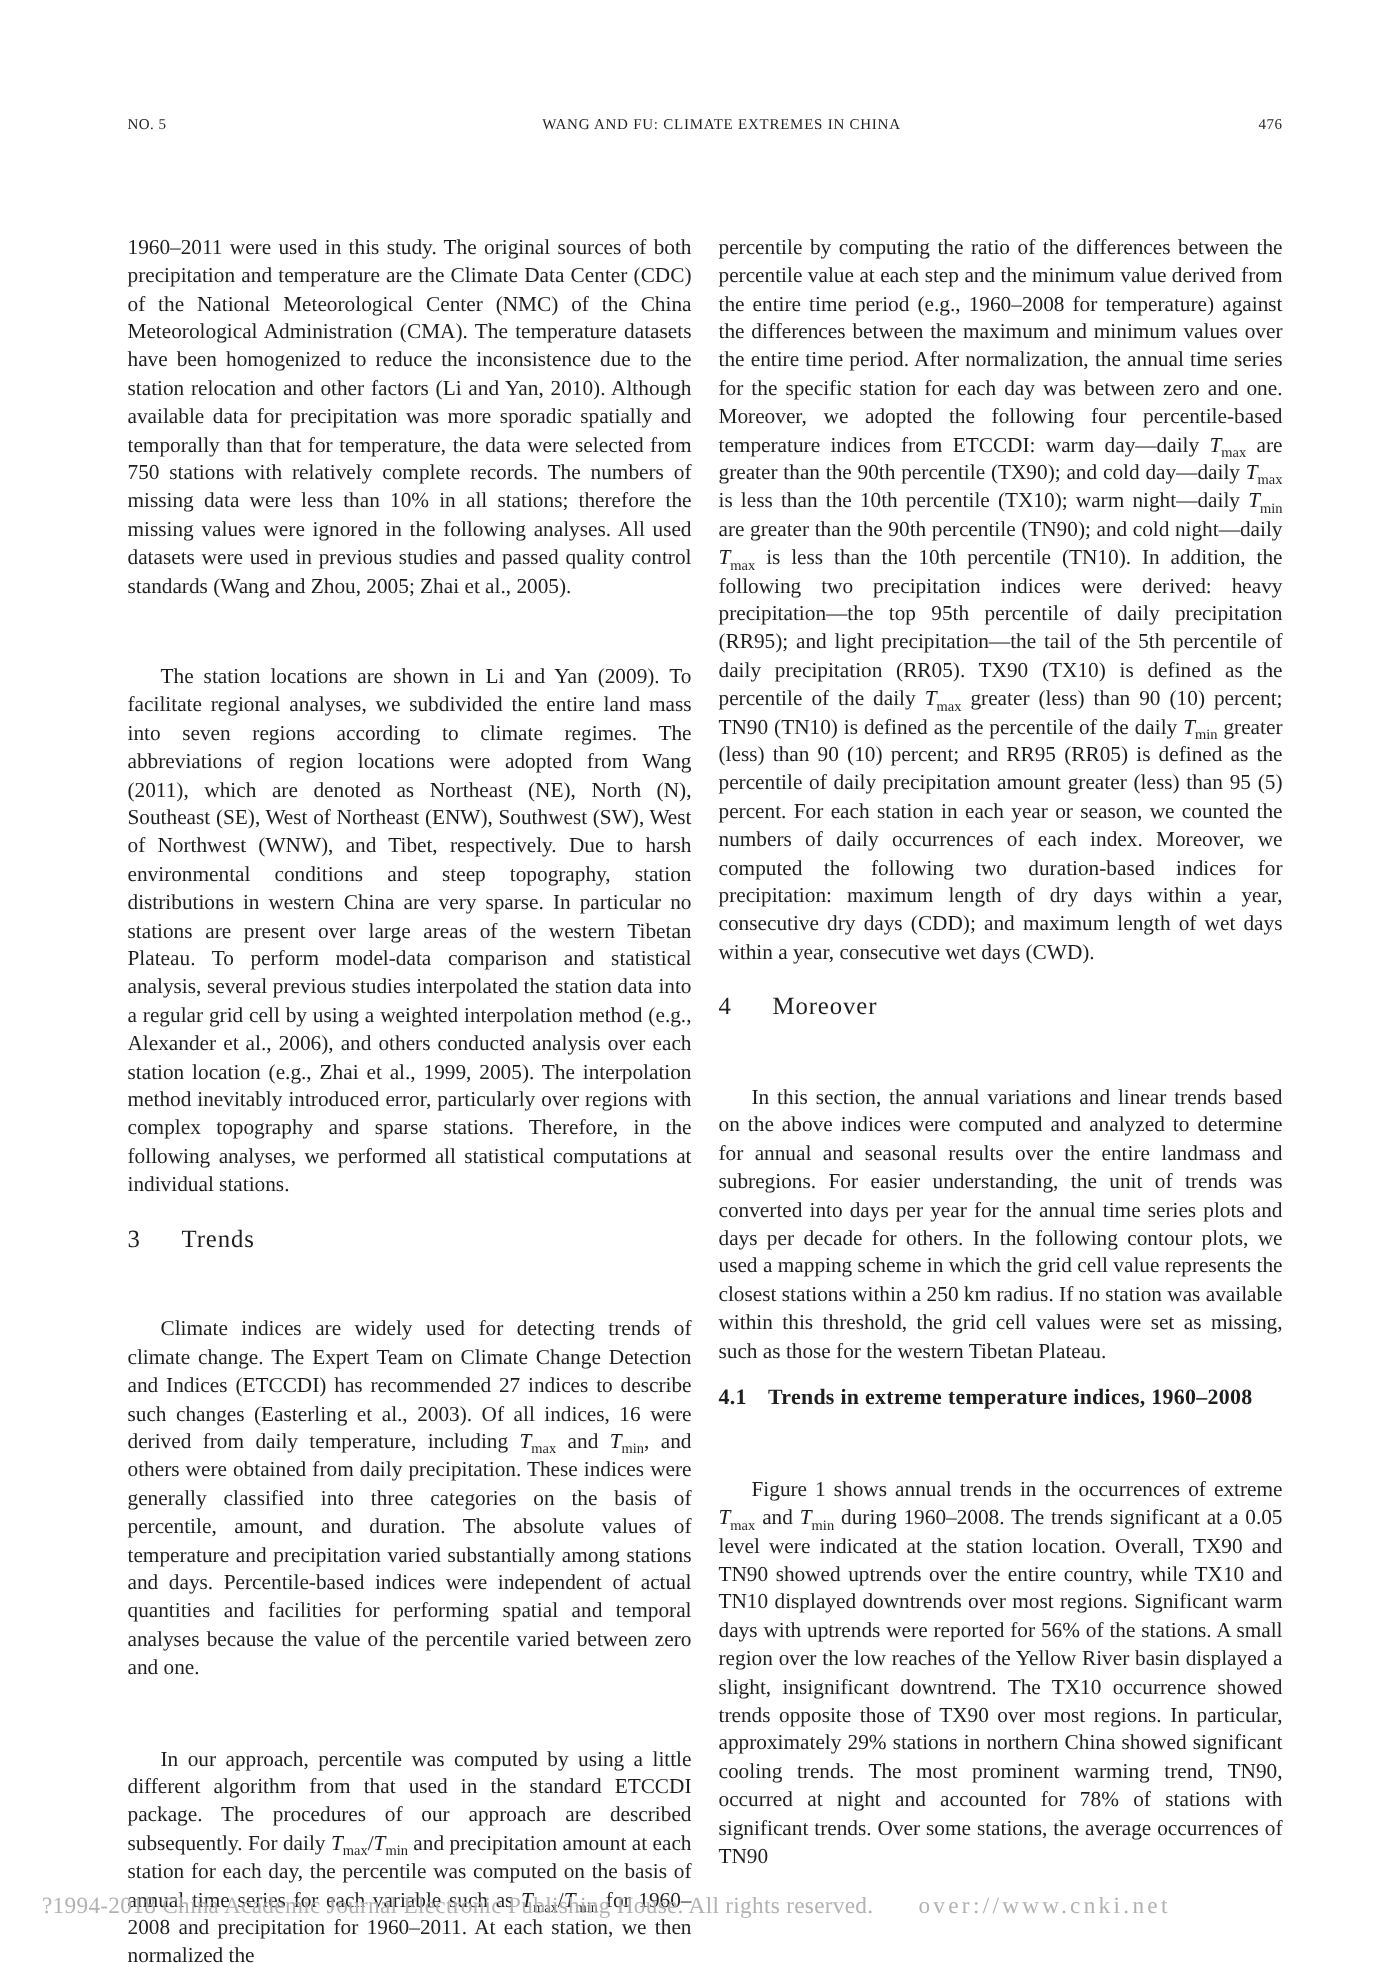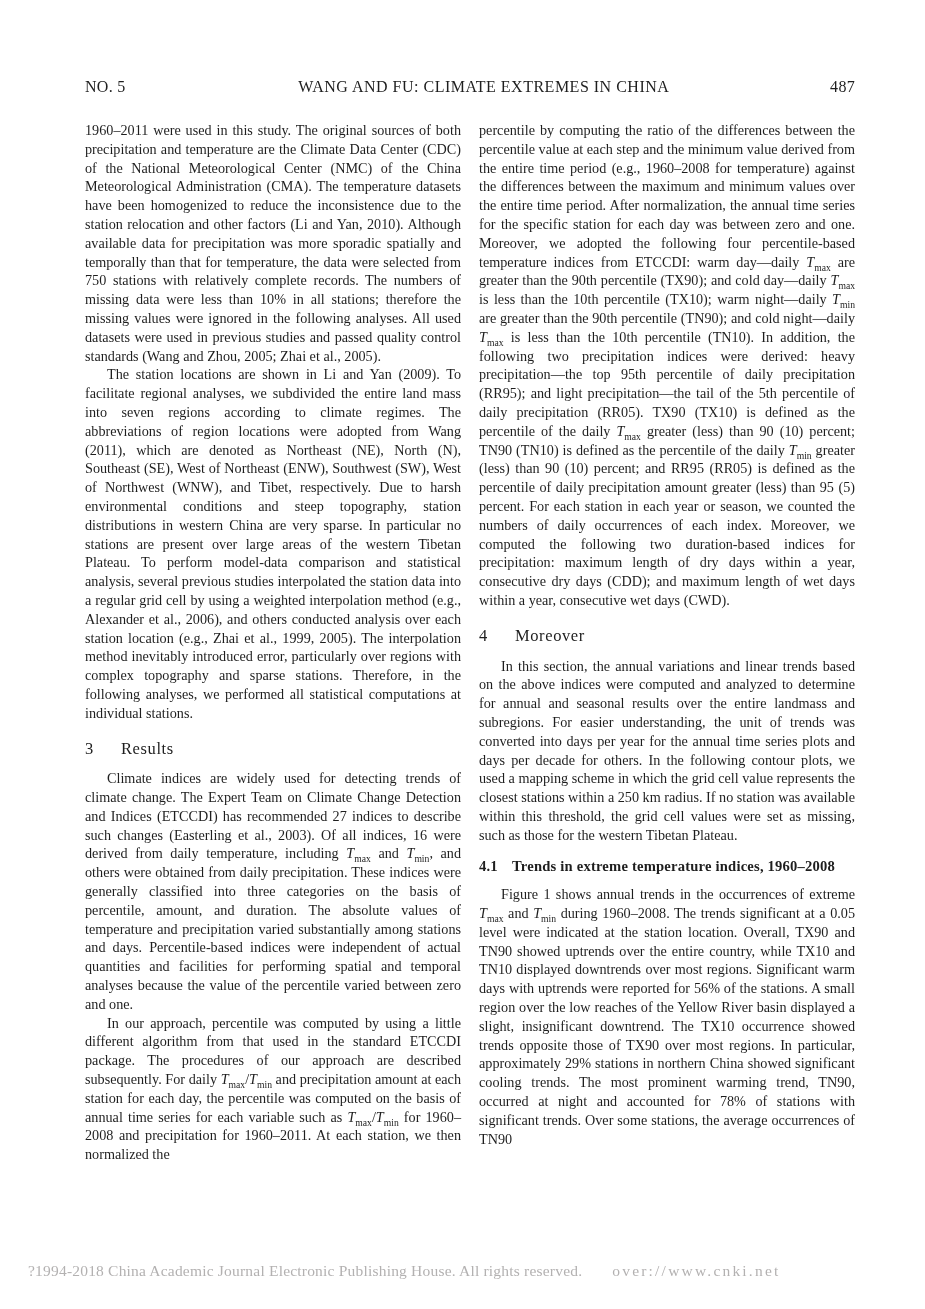--- a/index.html
+++ b/index.html
@@ -12,36 +12,36 @@
     background: #ffffff;
     font-family: "Liberation Serif", serif;
     color: #1e1e1e;
     overflow: hidden;
   }
   .page-header {
     display: flex;
     justify-content: space-between;
     align-items: baseline;
     margin: 78px 70px 0 85px;
-    font-size: 16px;
+    font-size: 10px;
     letter-spacing: 0.3px;
   }
   .page-header .running-title { letter-spacing: 0.5px; margin-left: 12px; }
   .columns {
     display: flex;
     gap: 18px;
     margin: 25px 70px 0 85px;
   }
   .col {
     width: 376px;
     font-size: 14.2px;
     line-height: 18.8px;
     text-align: justify;
   }
-  .col p { text-indent: 1.55em; }
+  .col p { text-indent: 1.55em; margin-top: 42px; }
   .col p.no-indent { text-indent: 0; }
   .col p sub { font-size: 0.68em; line-height: 0; font-family: Liberation Serif, serif; }
   .section-heading {
     display: flex;
     align-items: baseline;
     font-size: 16.5px;
     letter-spacing: 0.6px;
     margin: 17px 0 11px 0;
     text-align: left;
   }
@@ -71,31 +71,31 @@
   .watermark .wm-url { margin-left: 30px; letter-spacing: 2.2px; }
 </style>
 </head>
 <body>
 
 <div class="page">
 
   <div class="page-header">
     <span class="issue">NO. 5</span>
     <span class="running-title">WANG AND FU: CLIMATE EXTREMES IN CHINA</span>
-    <span class="page-num">487</span>
+    <span class="page-num">476</span>
   </div>
 
   <div class="columns">
 
     <div class="col">
       <p class="no-indent">1960–2011 were used in this study. The original sources of both precipitation and temperature are the Climate Data Center (CDC) of the National Meteorological Center (NMC) of the China Meteorological Administration (CMA). The temperature datasets have been homogenized to reduce the inconsistence due to the station relocation and other factors (Li and Yan, 2010). Although available data for precipitation was more sporadic spatially and temporally than that for temperature, the data were selected from 750 stations with relatively complete records. The numbers of missing data were less than 10% in all stations; therefore the missing values were ignored in the following analyses. All used datasets were used in previous studies and passed quality control standards (Wang and Zhou, 2005; Zhai et al., 2005).</p>
       <p>The station locations are shown in Li and Yan (2009). To facilitate regional analyses, we subdivided the entire land mass into seven regions according to climate regimes. The abbreviations of region locations were adopted from Wang (2011), which are denoted as Northeast (NE), North (N), Southeast (SE), West of Northeast (ENW), Southwest (SW), West of Northwest (WNW), and Tibet, respectively. Due to harsh environmental conditions and steep topography, station distributions in western China are very sparse. In particular no stations are present over large areas of the western Tibetan Plateau. To perform model-data comparison and statistical analysis, several previous studies interpolated the station data into a regular grid cell by using a weighted interpolation method (e.g., Alexander et al., 2006), and others conducted analysis over each station location (e.g., Zhai et al., 1999, 2005). The interpolation method inevitably introduced error, particularly over regions with complex topography and sparse stations. Therefore, in the following analyses, we performed all statistical computations at individual stations.</p>
       <div class="section-heading">
         <span class="sec-num">3</span>
-        <span class="sec-title">Results</span>
+        <span class="sec-title">Trends</span>
       </div>
       <p>Climate indices are widely used for detecting trends of climate change. The Expert Team on Climate Change Detection and Indices (ETCCDI) has recommended 27 indices to describe such changes (Easterling et al., 2003). Of all indices, 16 were derived from daily temperature, including <i>T</i><sub>max</sub> and <i>T</i><sub>min</sub>, and others were obtained from daily precipitation. These indices were generally classified into three categories on the basis of percentile, amount, and duration. The absolute values of temperature and precipitation varied substantially among stations and days. Percentile-based indices were independent of actual quantities and facilities for performing spatial and temporal analyses because the value of the percentile varied between zero and one.</p>
       <p>In our approach, percentile was computed by using a little different algorithm from that used in the standard ETCCDI package. The procedures of our approach are described subsequently. For daily <i>T</i><sub>max</sub>/<i>T</i><sub>min</sub> and precipitation amount at each station for each day, the percentile was computed on the basis of annual time series for each variable such as <i>T</i><sub>max</sub>/<i>T</i><sub>min</sub> for 1960–2008 and precipitation for 1960–2011. At each station, we then normalized the</p>
     </div>
 
     <div class="col">
       <p class="no-indent">percentile by computing the ratio of the differences between the percentile value at each step and the minimum value derived from the entire time period (e.g., 1960–2008 for temperature) against the differences between the maximum and minimum values over the entire time period. After normalization, the annual time series for the specific station for each day was between zero and one. Moreover, we adopted the following four percentile-based temperature indices from ETCCDI: warm day—daily <i>T</i><sub>max</sub> are greater than the 90th percentile (TX90); and cold day—daily <i>T</i><sub>max</sub> is less than the 10th percentile (TX10); warm night—daily <i>T</i><sub>min</sub> are greater than the 90th percentile (TN90); and cold night—daily <i>T</i><sub>max</sub> is less than the 10th percentile (TN10). In addition, the following two precipitation indices were derived: heavy precipitation—the top 95th percentile of daily precipitation (RR95); and light precipitation—the tail of the 5th percentile of daily precipitation (RR05). TX90 (TX10) is defined as the percentile of the daily <i>T</i><sub>max</sub> greater (less) than 90 (10) percent; TN90 (TN10) is defined as the percentile of the daily <i>T</i><sub>min</sub> greater (less) than 90 (10) percent; and RR95 (RR05) is defined as the percentile of daily precipitation amount greater (less) than 95 (5) percent. For each station in each year or season, we counted the numbers of daily occurrences of each index. Moreover, we computed the following two duration-based indices for precipitation: maximum length of dry days within a year, consecutive dry days (CDD); and maximum length of wet days within a year, consecutive wet days (CWD).</p>
       <div class="section-heading">
         <span class="sec-num">4</span>
         <span class="sec-title">Moreover</span>

